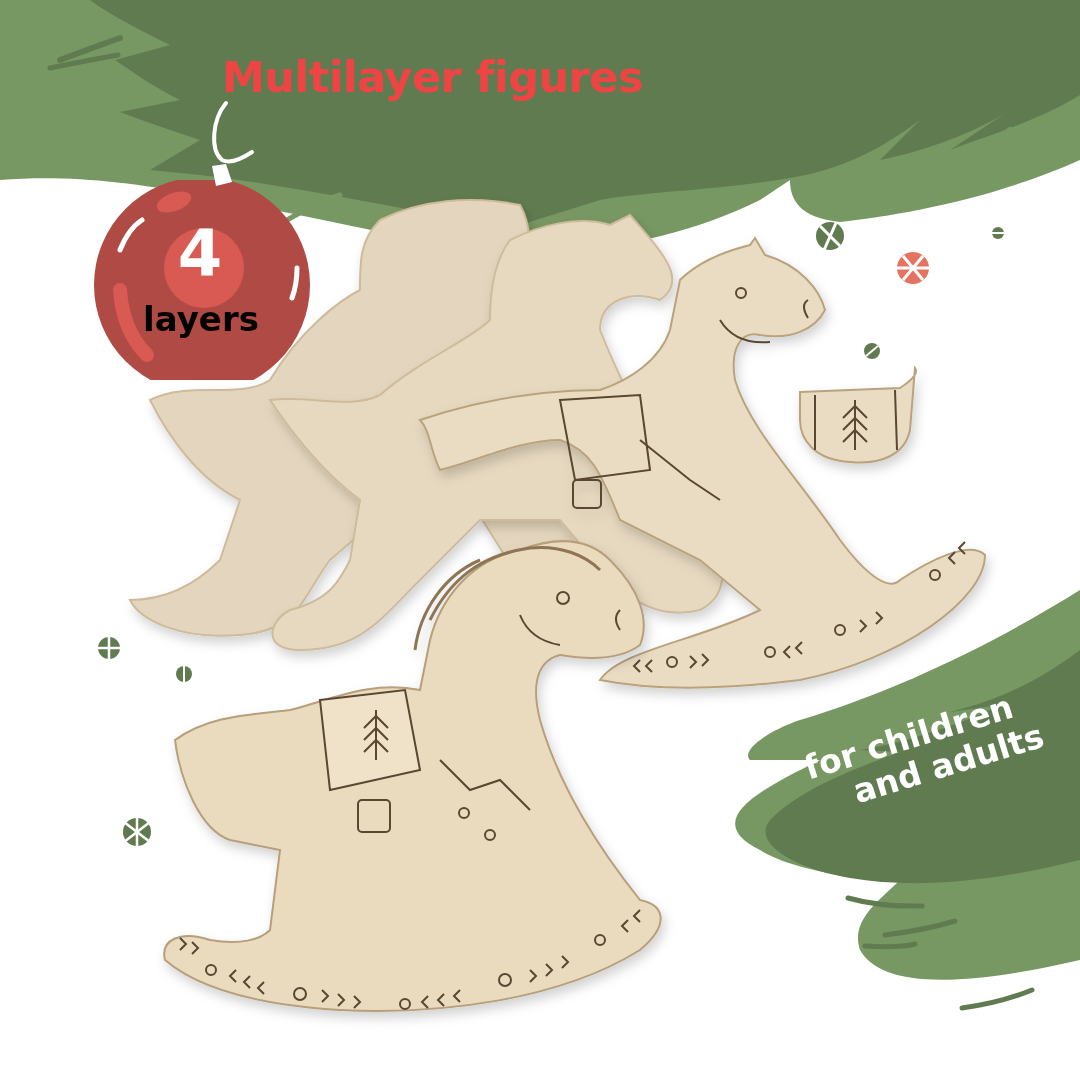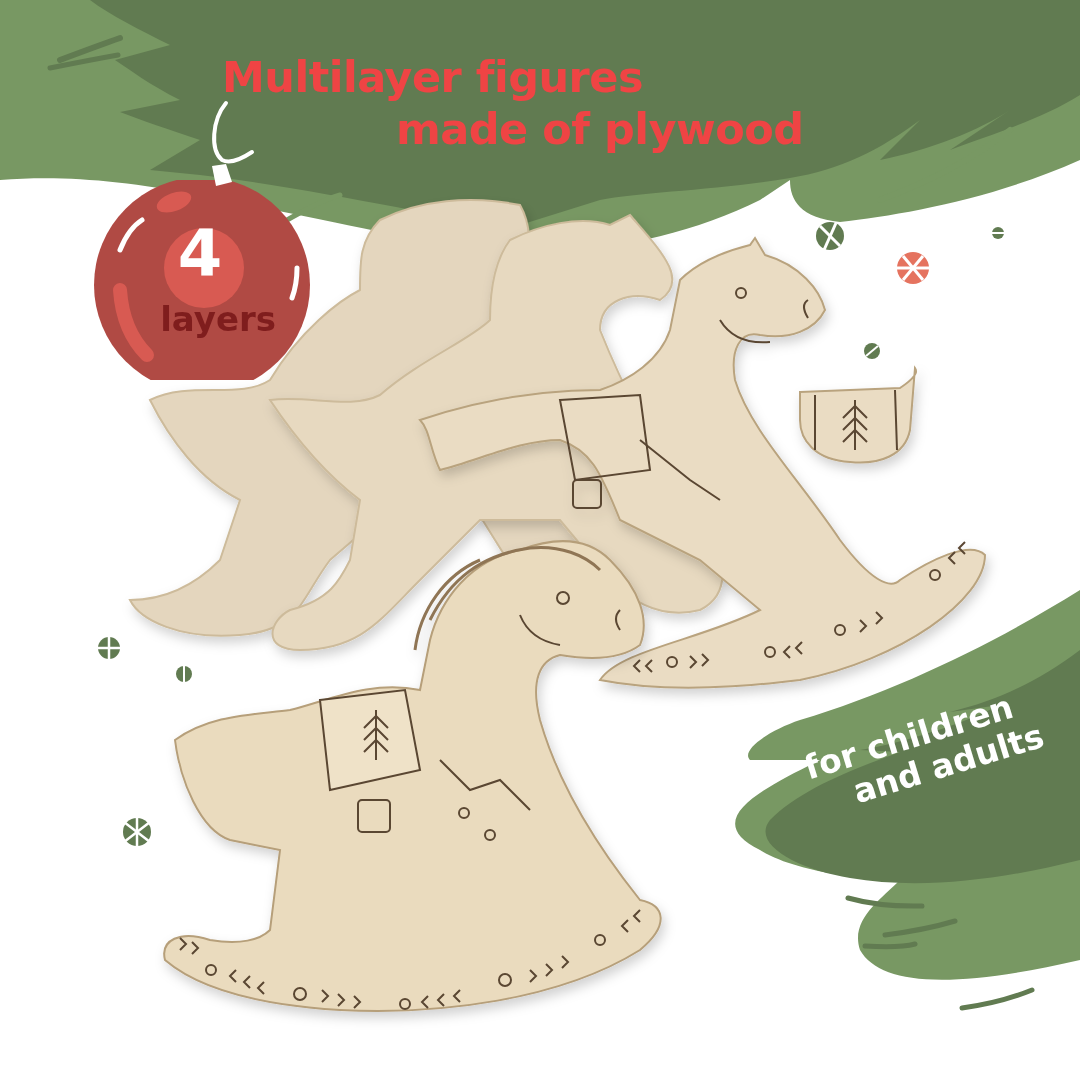--- a/index.html
+++ b/index.html
@@ -4,21 +4,21 @@
   <style>
     * { margin: 0; padding: 0; box-sizing: border-box; }
     html, body { width: 1080px; height: 1080px; overflow: hidden; background: #ffffff; }
     .canvas { position: relative; width: 1080px; height: 1080px; background: #ffffff; font-family: "DejaVu Sans", "Liberation Sans", sans-serif; }
     .layer { position: absolute; left: 0; top: 0; width: 1080px; height: 1080px; }
     .headline { position: absolute; color: #ef4444; font-weight: 900; letter-spacing: -0.5px; line-height: 1; }
     .headline.l1 { left: 222px; top: 56px; font-size: 43px; }
     .headline.l2 { left: 396px; top: 108px; font-size: 43px; }
     .badge { position: absolute; left: 92px; top: 180px; width: 220px; height: 200px; }
     .badge-num { position: absolute; left: 160px; top: 222px; width: 80px; text-align: center; color: #ffffff; font-weight: 900; font-size: 64px; line-height: 1; }
-    .badge-label { position: absolute; left: 126px; top: 302px; width: 150px; text-align: right; color: #7f1d1d; font-weight: 700; font-size: 34px; line-height: 1; }
+    .badge-label { position: absolute; left: 126px; top: 302px; width: 150px; text-align: center; color: #000000; font-weight: 700; font-size: 34px; line-height: 1; }
     .tagline { position: absolute; left: 800px; top: 752px; color: #ffffff; font-weight: 900; font-size: 33px; line-height: 1.12; transform: rotate(-17deg); transform-origin: 0 0; white-space: nowrap; }
     .tagline span { display: block; }
     .tagline .t2 { padding-left: 40px; }
   </style>
 </head>
 <body>
 
 <div class="canvas">
 
   <svg class="layer" viewBox="0 0 1080 1080">
@@ -170,19 +170,18 @@
   </svg>
   <svg class="layer" viewBox="0 0 1080 1080">
     <path d="M226,103 C212,120 210,150 222,160 C230,164 240,160 252,152" stroke="#ffffff" stroke-width="4" fill="none" stroke-linecap="round"></path>
     <path d="M212,166 L226,164 L232,182 L216,186 Z" fill="#ffffff"></path>
   </svg>
 
   <div class="badge-num">4</div>
   <div class="badge-label">layers</div>
 
   <div class="headline l1">Multilayer figures</div>
-  <div class="headline l2">made of plywood</div>
 
   <div class="tagline">
     <span class="t1">for children</span>
     <span class="t2">and adults</span>
   </div>
 </div>
 
 </body></html>

